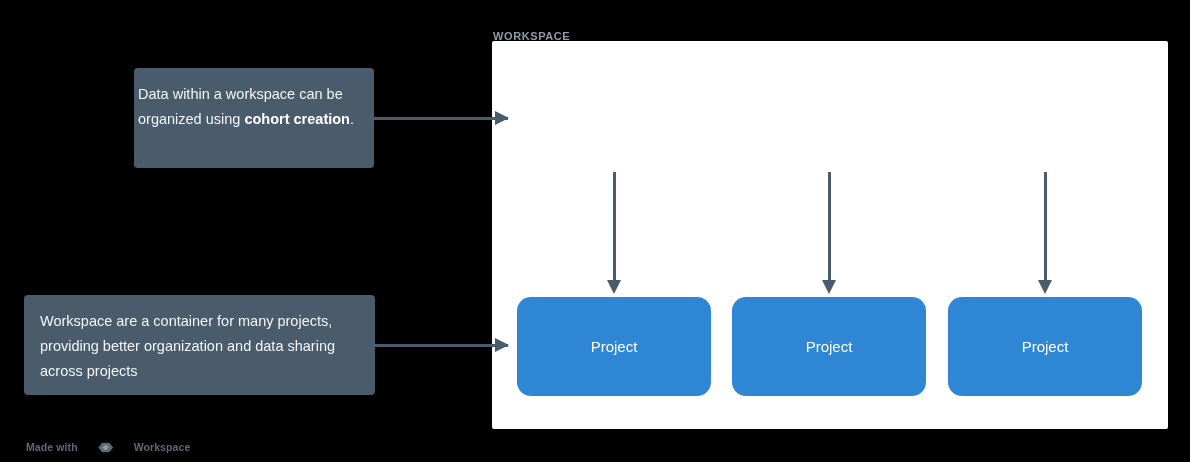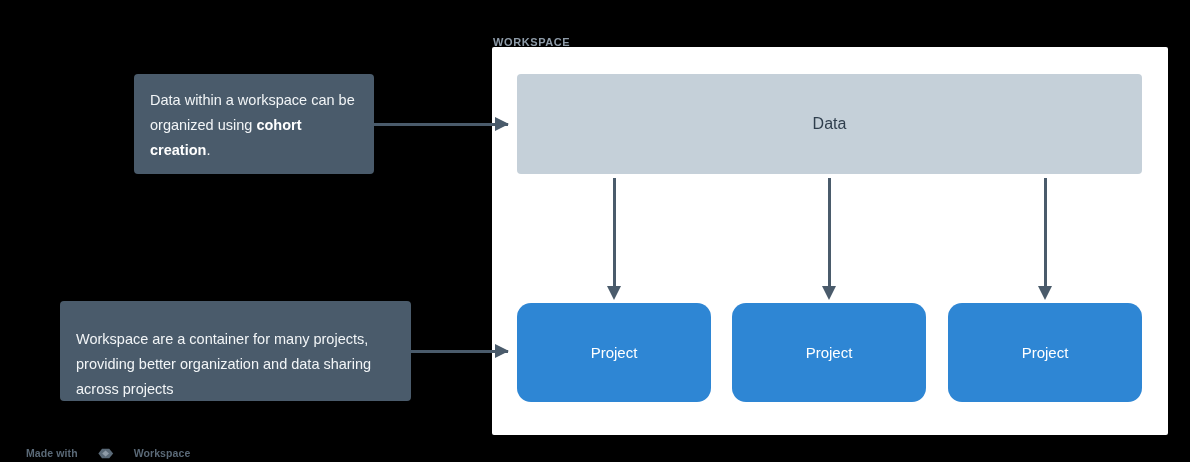--- a/index.html
+++ b/index.html
@@ -10,21 +10,21 @@
   body {
     width: 1190px;
     height: 462px;
     position: relative;
     overflow: hidden;
     font-family: "Liberation Sans", sans-serif;
   }
 
   .canvas {
     position: absolute;
-    left: 0; top: 12px;
+    left: 0; top: 6px;
     width: 1190px;
     height: 380px;
   }
 
   
   .workspace-label {
     position: absolute;
     left: 493px;
     top: 23px;
     font-size: 11px;
@@ -125,29 +125,28 @@
     line-height: 25px;
     color: #f2f5f7;
   }
   .callout-text b { font-weight: bold; color: #ffffff; }
 
   .callout-1 {
     left: 134px;
     top: 62px;
     width: 240px;
     height: 100px;
-    padding: 14px 16px;
+    padding: 14px 4px;
   }
   .callout-2 {
     left: 24px;
     top: 289px;
     width: 351px;
     height: 100px;
-    padding: 26px 16px;
-    margin-left: 36px;
+    padding: 14px 16px;
   }
 
   
   .h-arrow {
     position: absolute;
     height: 14px;
   }
   .h-arrow .shaft {
     position: absolute;
     left: 0;
@@ -192,23 +191,20 @@
 </style>
 </head>
 <body>
 
 <div class="canvas">
 
   <div class="workspace-label">WORKSPACE</div>
 
   <div class="workspace-panel">
 
-    <div class="data-node">
-      <span class="data-node-label">Data</span>
-    </div>
 
     <div class="v-arrow a1">
       <div class="shaft"></div>
       <div class="head"></div>
     </div>
     <div class="v-arrow a2">
       <div class="shaft"></div>
       <div class="head"></div>
     </div>
     <div class="v-arrow a3">

